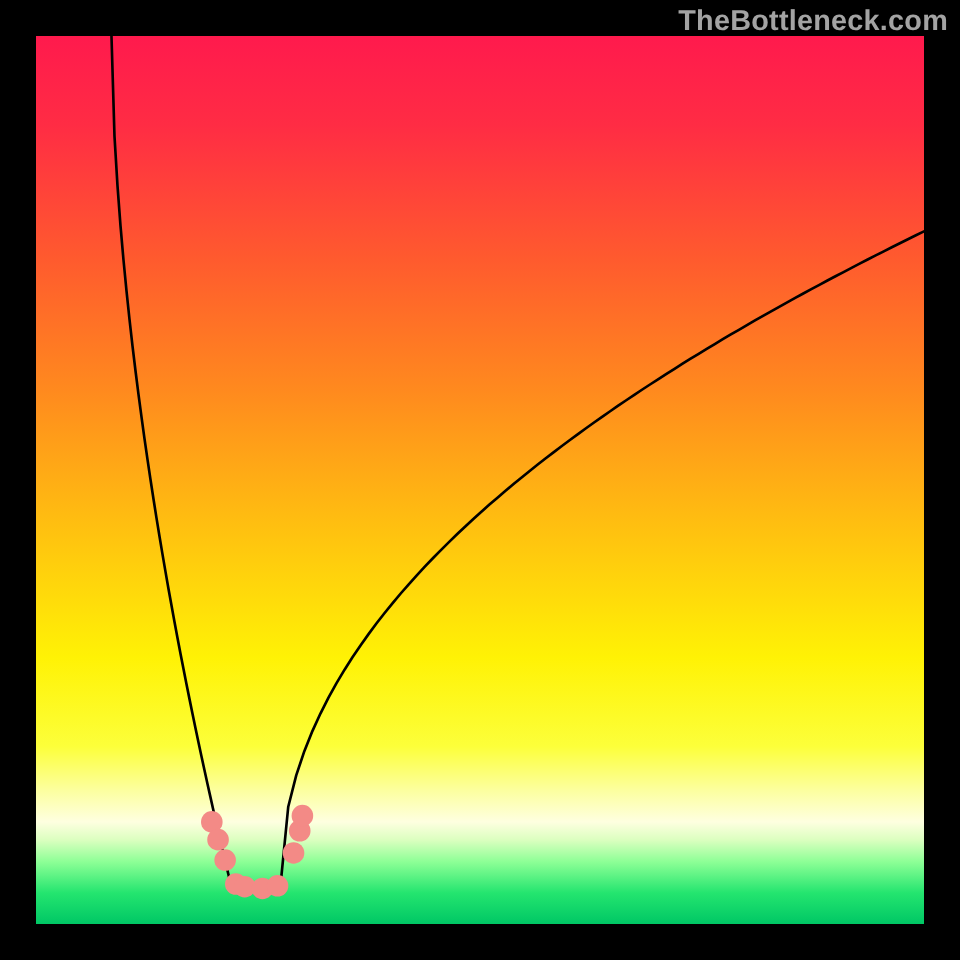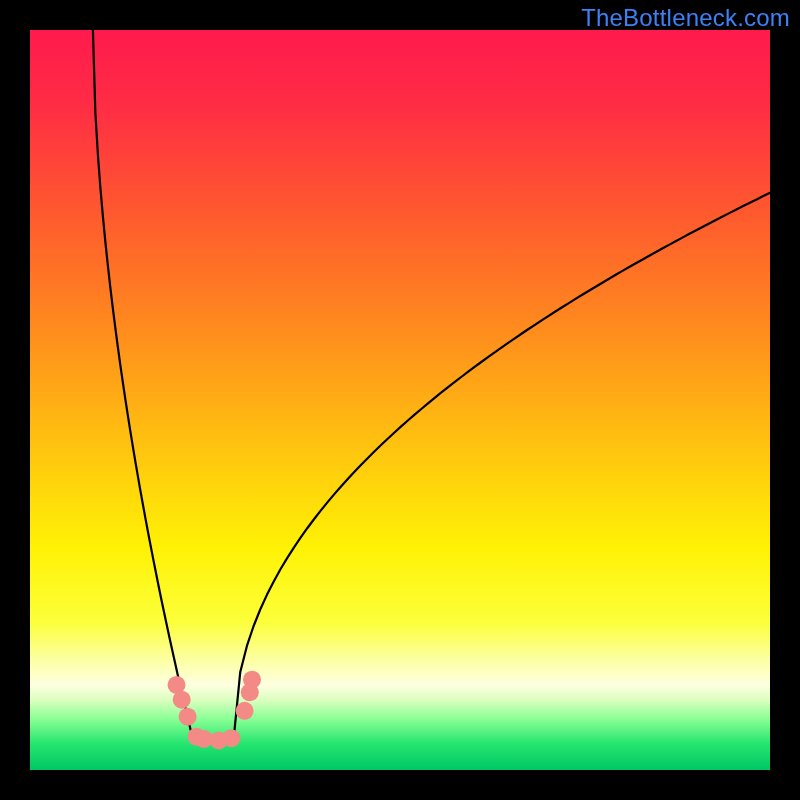--- a/index.html
+++ b/index.html
@@ -25,24 +25,24 @@
     width: 740px;
     height: 740px;
   }
   svg {
     display: block;
   }
   .watermark {
     position: absolute;
     top: 4px;
     right: 10px;
-    color: #3b82f6;
+    color: #a3a3a3;
     font-family: Arial, Helvetica, sans-serif;
     font-size: 24px;
-    font-weight: 400;
+    font-weight: 700;
     letter-spacing: 0.2px;
   }
 </style>
 </head>
 <body>
 
 <div class="frame">
   <div class="plot">
     <svg id="svg" width="740" height="740" viewBox="0 0 740 740">
       <defs>

